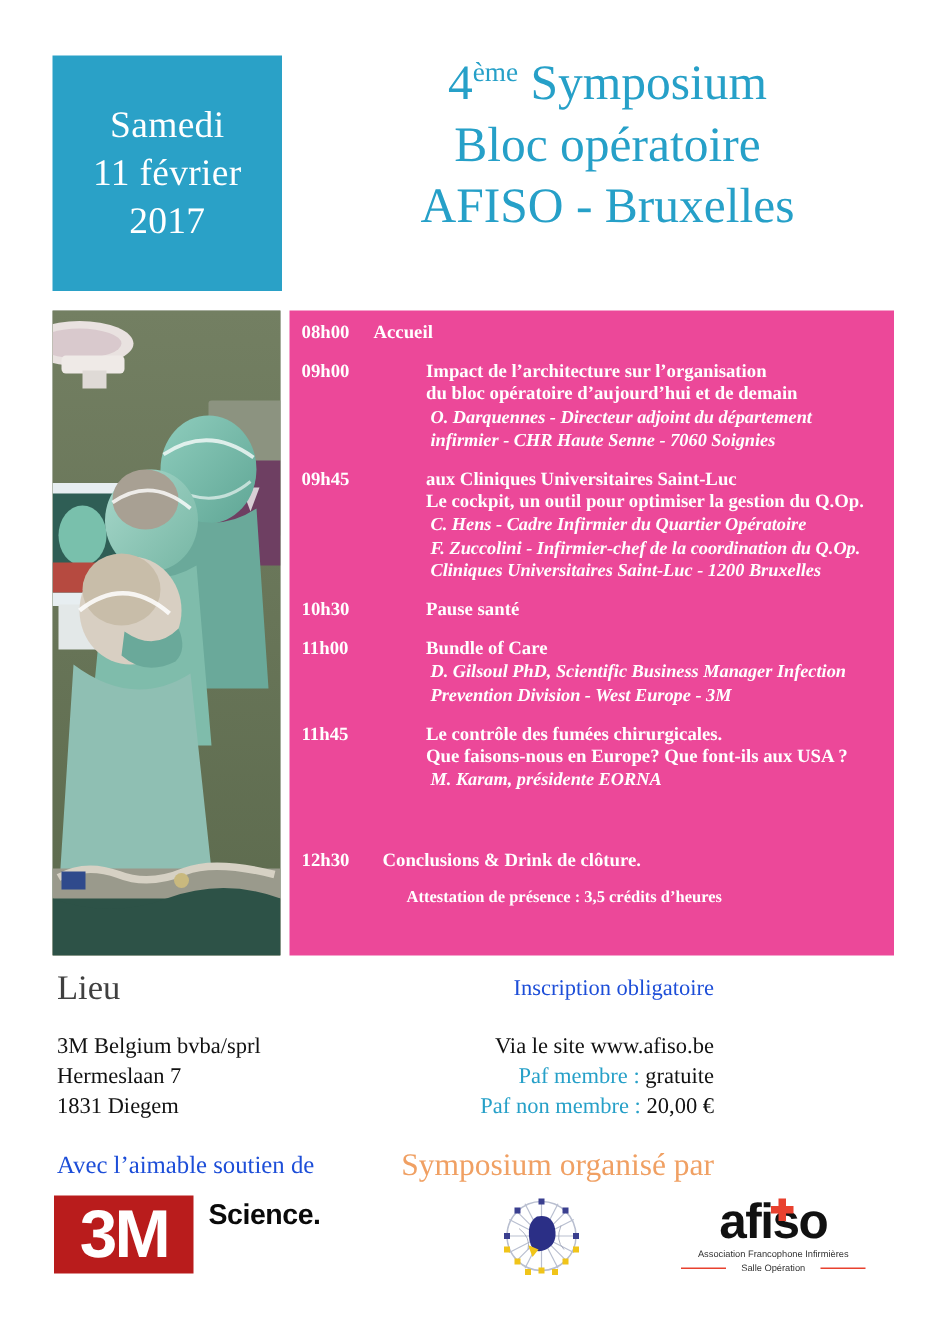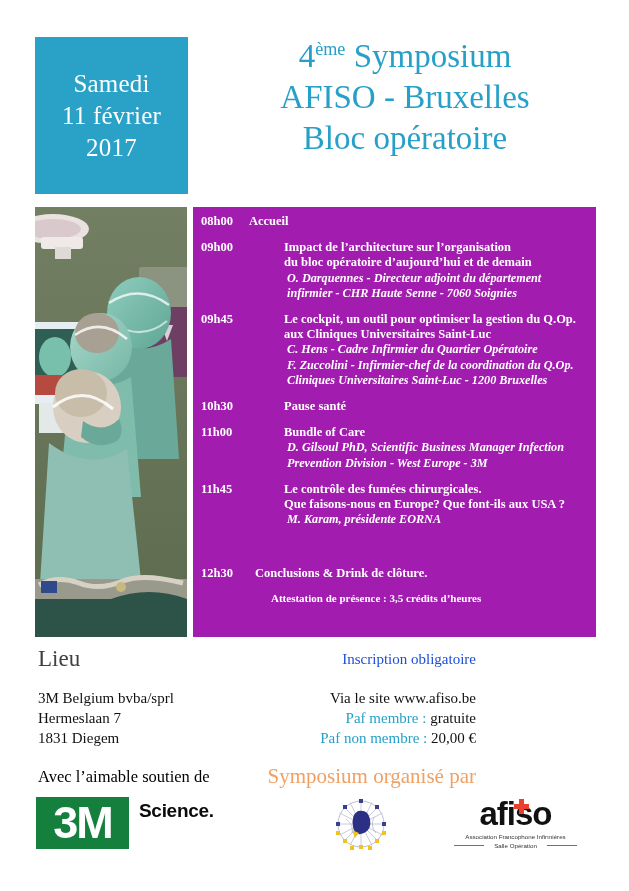--- a/index.html
+++ b/index.html
@@ -31,21 +31,21 @@
   
   .photo{
     position:absolute;left:35px;top:207px;width:152px;height:430px;
     overflow:hidden;background:#5d6b4e;
   }
   .photo svg{display:block;width:152px;height:430px;}
 
   
   .programme{
     position:absolute;left:193px;top:207px;width:403px;height:430px;
-    background:#a21caf;color:#ffffff;
+    background:#ec4899;color:#ffffff;
     padding:0;box-sizing:border-box;
   }
   .prog-inner{position:absolute;left:0;top:7px;width:403px;}
   .slot{display:flex;margin:0 0 7px 0;}
   .slot .time{
     width:56px;flex:0 0 56px;padding-left:8px;box-sizing:border-box;
     font-weight:bold;font-size:12.5px;line-height:15px;white-space:nowrap;
   }
   .slot .body{flex:1 1 auto;padding-right:6px;}
   .ttl{font-weight:bold;font-size:12.5px;line-height:15.2px;}
@@ -71,31 +71,31 @@
   }
   .insc-body{
     position:absolute;right:33px;top:688px;
     font-size:15px;line-height:20px;color:#111;text-align:right;
   }
   .blue{color:#26A0C8;}
 
   
   .spon-left{
     position:absolute;left:38px;top:766px;
-    color:#000000;font-size:16.5px;line-height:21px;
+    color:#1d4ed8;font-size:16.5px;line-height:21px;
   }
   .spon-right{
     position:absolute;right:33px;top:766px;
     color:#F0A063;font-size:21px;line-height:21px;white-space:nowrap;
   }
 
   .logo3m{position:absolute;left:36px;top:797px;width:265px;height:52px;}
   .logo3m .mark{
     position:absolute;left:0;top:0;width:93px;height:52px;
-    background:#15803d;color:#ffffff;
+    background:#b91c1c;color:#ffffff;
     font-family:"Liberation Sans", sans-serif;font-weight:bold;
     font-size:45px;line-height:52px;text-align:center;letter-spacing:-2px;
   }
   .logo3m .tag{
     position:absolute;left:103px;top:1px;
     font-family:"Liberation Sans", sans-serif;font-weight:bold;
     font-size:19px;line-height:25px;color:#0a0a0a;letter-spacing:-.3px;
   }
   .logo3m .tag sup{font-size:.45em;vertical-align:super;}
 
@@ -135,22 +135,22 @@
 <div class="poster">
 
   <div class="date-box">
     <span class="date-line">Samedi</span>
     <span class="date-line">11 février</span>
     <span class="date-line">2017</span>
   </div>
 
   <div class="title-block">
     <span class="title-line"><span>4</span><sup>ème</sup><span> Symposium</span></span>
+    <span class="title-line">Bloc opératoire</span>
     <span class="title-line">AFISO - Bruxelles</span>
-    <span class="title-line">Bloc opératoire</span>
   </div>
 
   <div class="photo">
     <svg viewBox="0 0 152 430" preserveAspectRatio="none" aria-hidden="true">
       <defs>
         <linearGradient id="wall" x1="0" y1="0" x2="0" y2="1">
           <stop offset="0" stop-color="#737f62"></stop>
           <stop offset="1" stop-color="#5c6a4d"></stop>
         </linearGradient>
         <linearGradient id="scrub" x1="0" y1="0" x2="1" y2="1">
@@ -220,22 +220,22 @@
           <div class="ttl">Impact de l’architecture sur l’organisation</div>
           <div class="ttl">du bloc opératoire d’aujourd’hui et de demain</div>
           <div class="spk">O. Darquennes - Directeur adjoint du département</div>
           <div class="spk">infirmier - CHR Haute Senne - 7060 Soignies</div>
         </div>
       </div>
 
       <div class="slot gap-big">
         <div class="time">09h45</div>
         <div class="body">
+          <div class="ttl">aux Cliniques Universitaires Saint-Luc</div>
           <div class="ttl">Le cockpit, un outil pour optimiser la gestion du Q.Op.</div>
-          <div class="ttl">aux Cliniques Universitaires Saint-Luc</div>
           <div class="spk">C. Hens - Cadre Infirmier du Quartier Opératoire</div>
           <div class="spk">F. Zuccolini - Infirmier-chef de la coordination du Q.Op.</div>
           <div class="spk">Cliniques Universitaires Saint-Luc - 1200 Bruxelles</div>
         </div>
       </div>
 
       <div class="slot gap-big">
         <div class="time">10h30</div>
         <div class="body">
           <div class="ttl">Pause santé</div>

